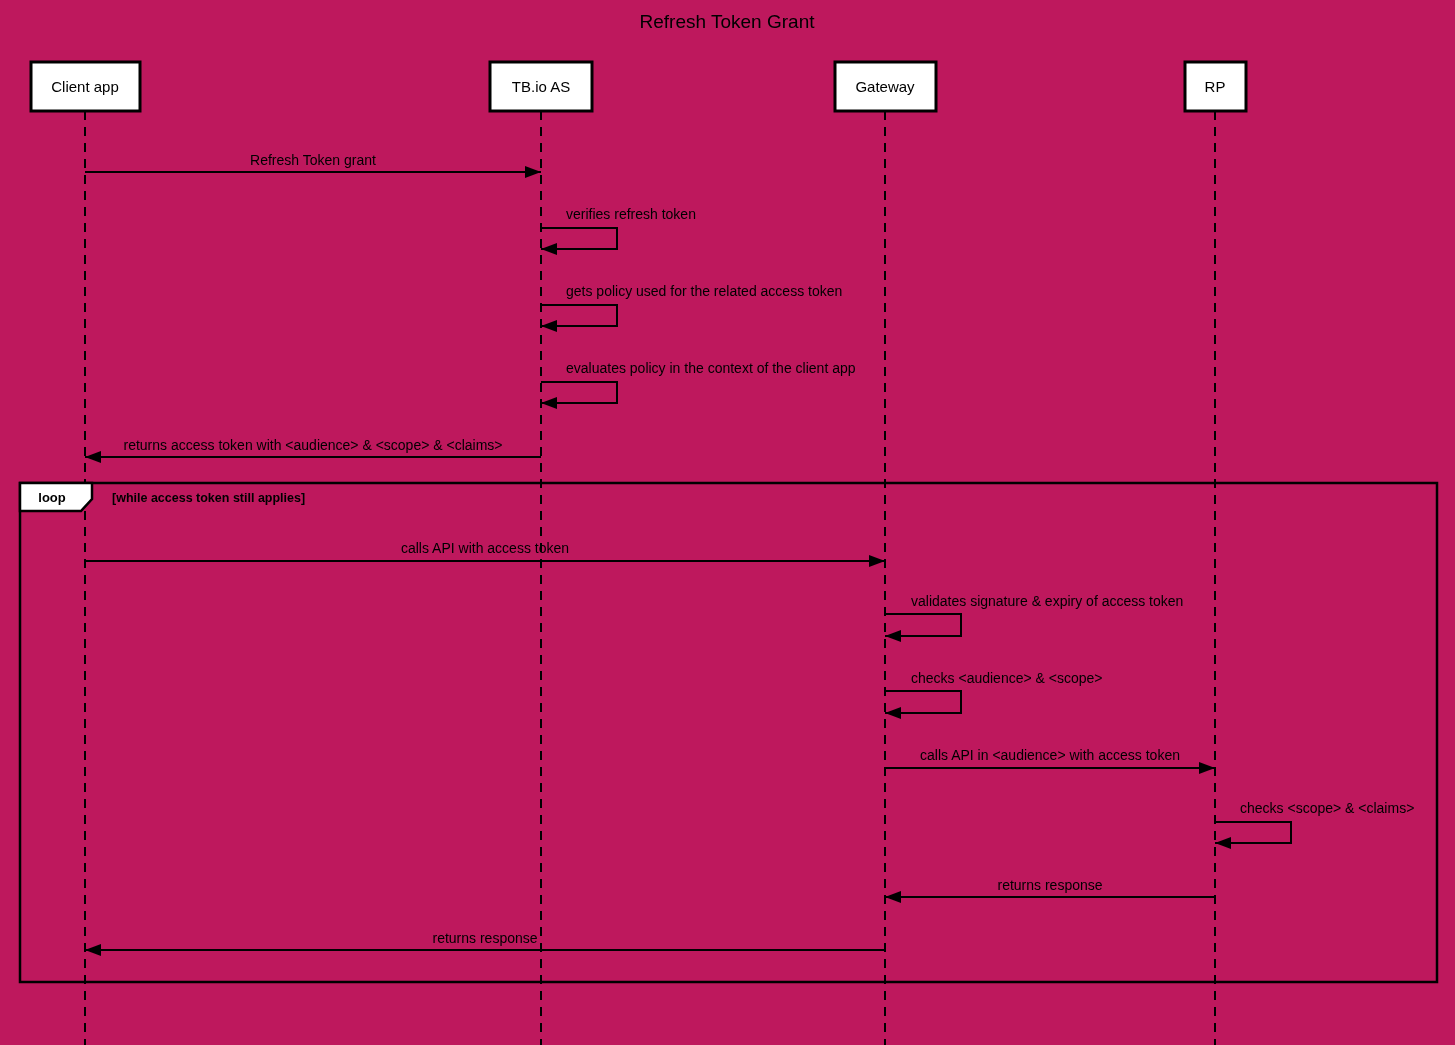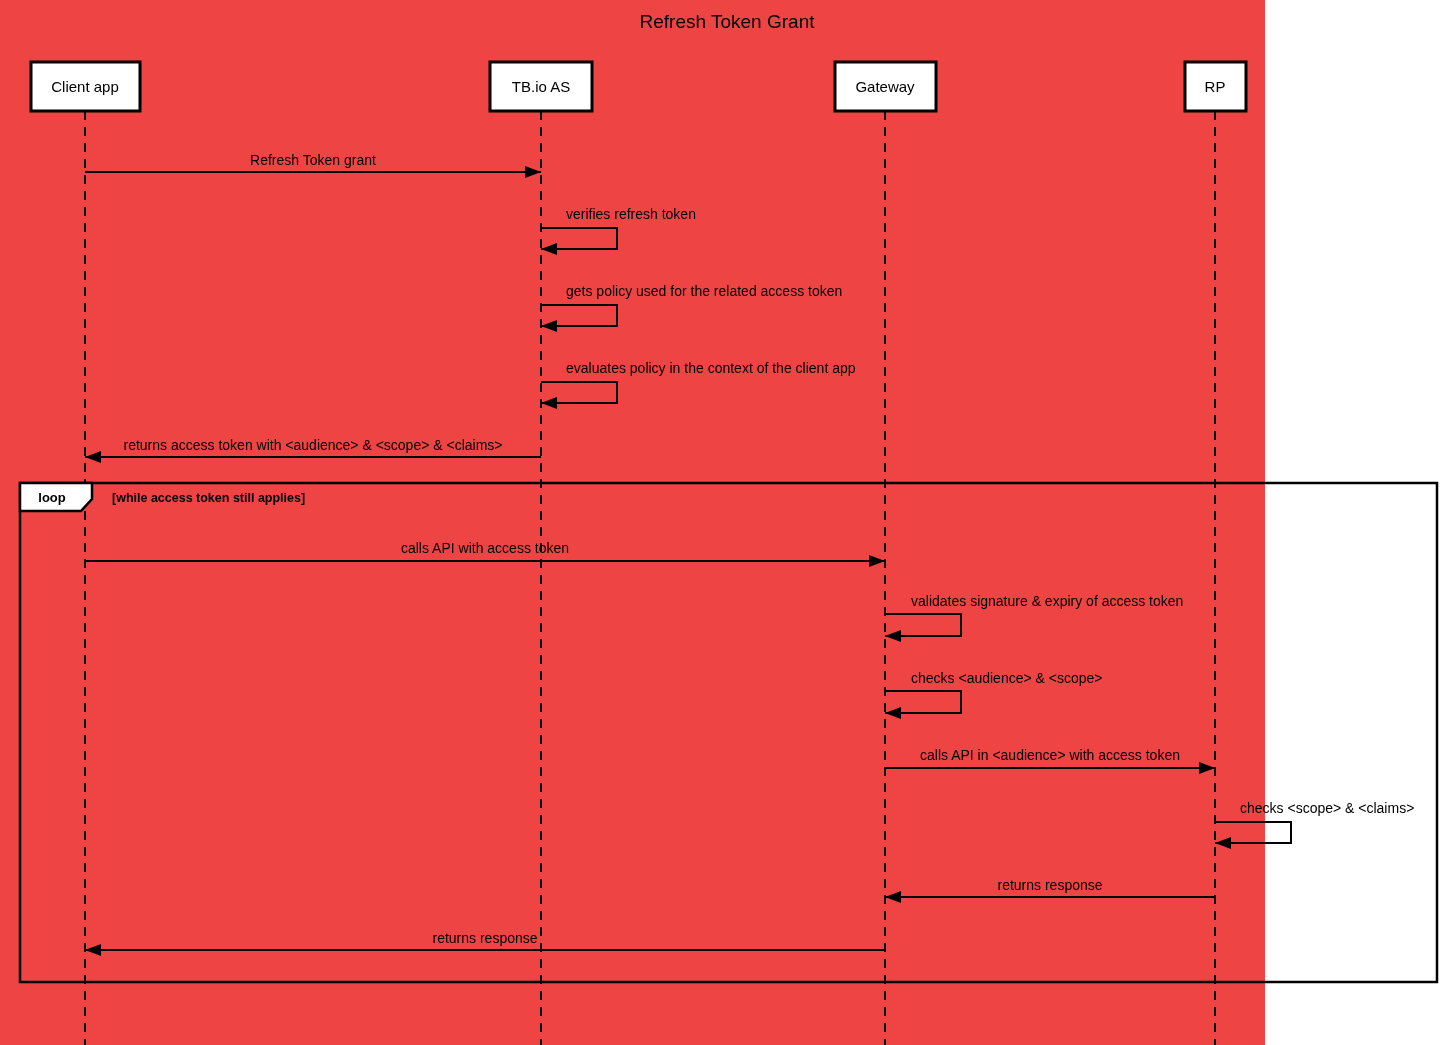--- a/index.html
+++ b/index.html
@@ -1,17 +1,17 @@
 <!DOCTYPE html>
 <html><head>
 <meta charset="utf-8">
 <style>
   html,body{margin:0;padding:0;background:#ffffff;}
   .stage{
-    width:1265px;height:1045px;background:#ef4444;position:relative;
+    width:1455px;height:1045px;background:#be185d;position:relative;
     font-family:"Liberation Sans", sans-serif;
   }
   svg{display:block;}
   svg text{fill:#000000;font-family:"Liberation Sans", sans-serif;}
   .title-text{font-size:19px;}
   .actor-label{font-size:15px;}
   .msg-label{font-size:14px;}
   .frag-op{font-size:13px;font-weight:bold;}
   .frag-cond{font-size:12.5px;font-weight:bold;}
   .lifeline{stroke:#000000;stroke-width:2;stroke-dasharray:9,7;}

